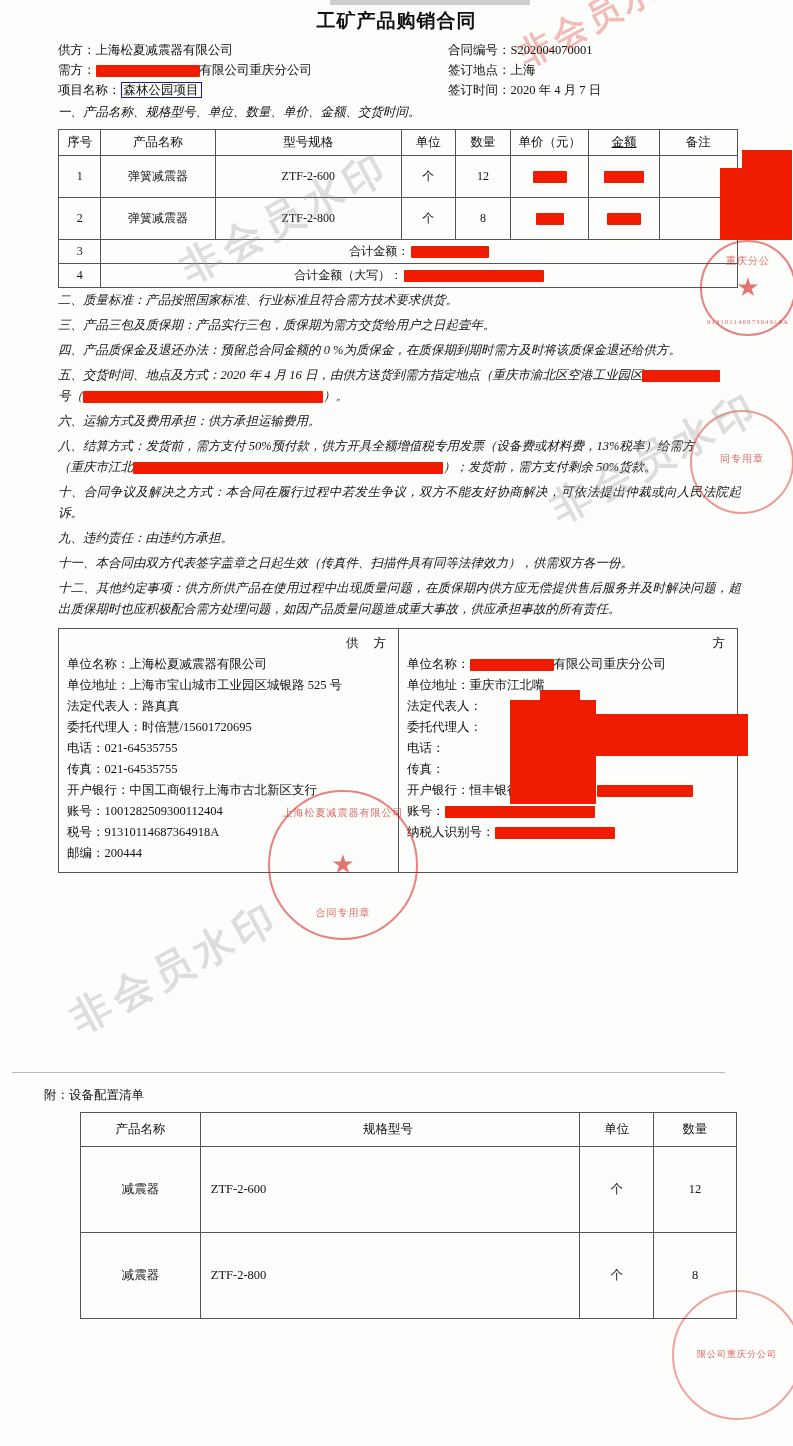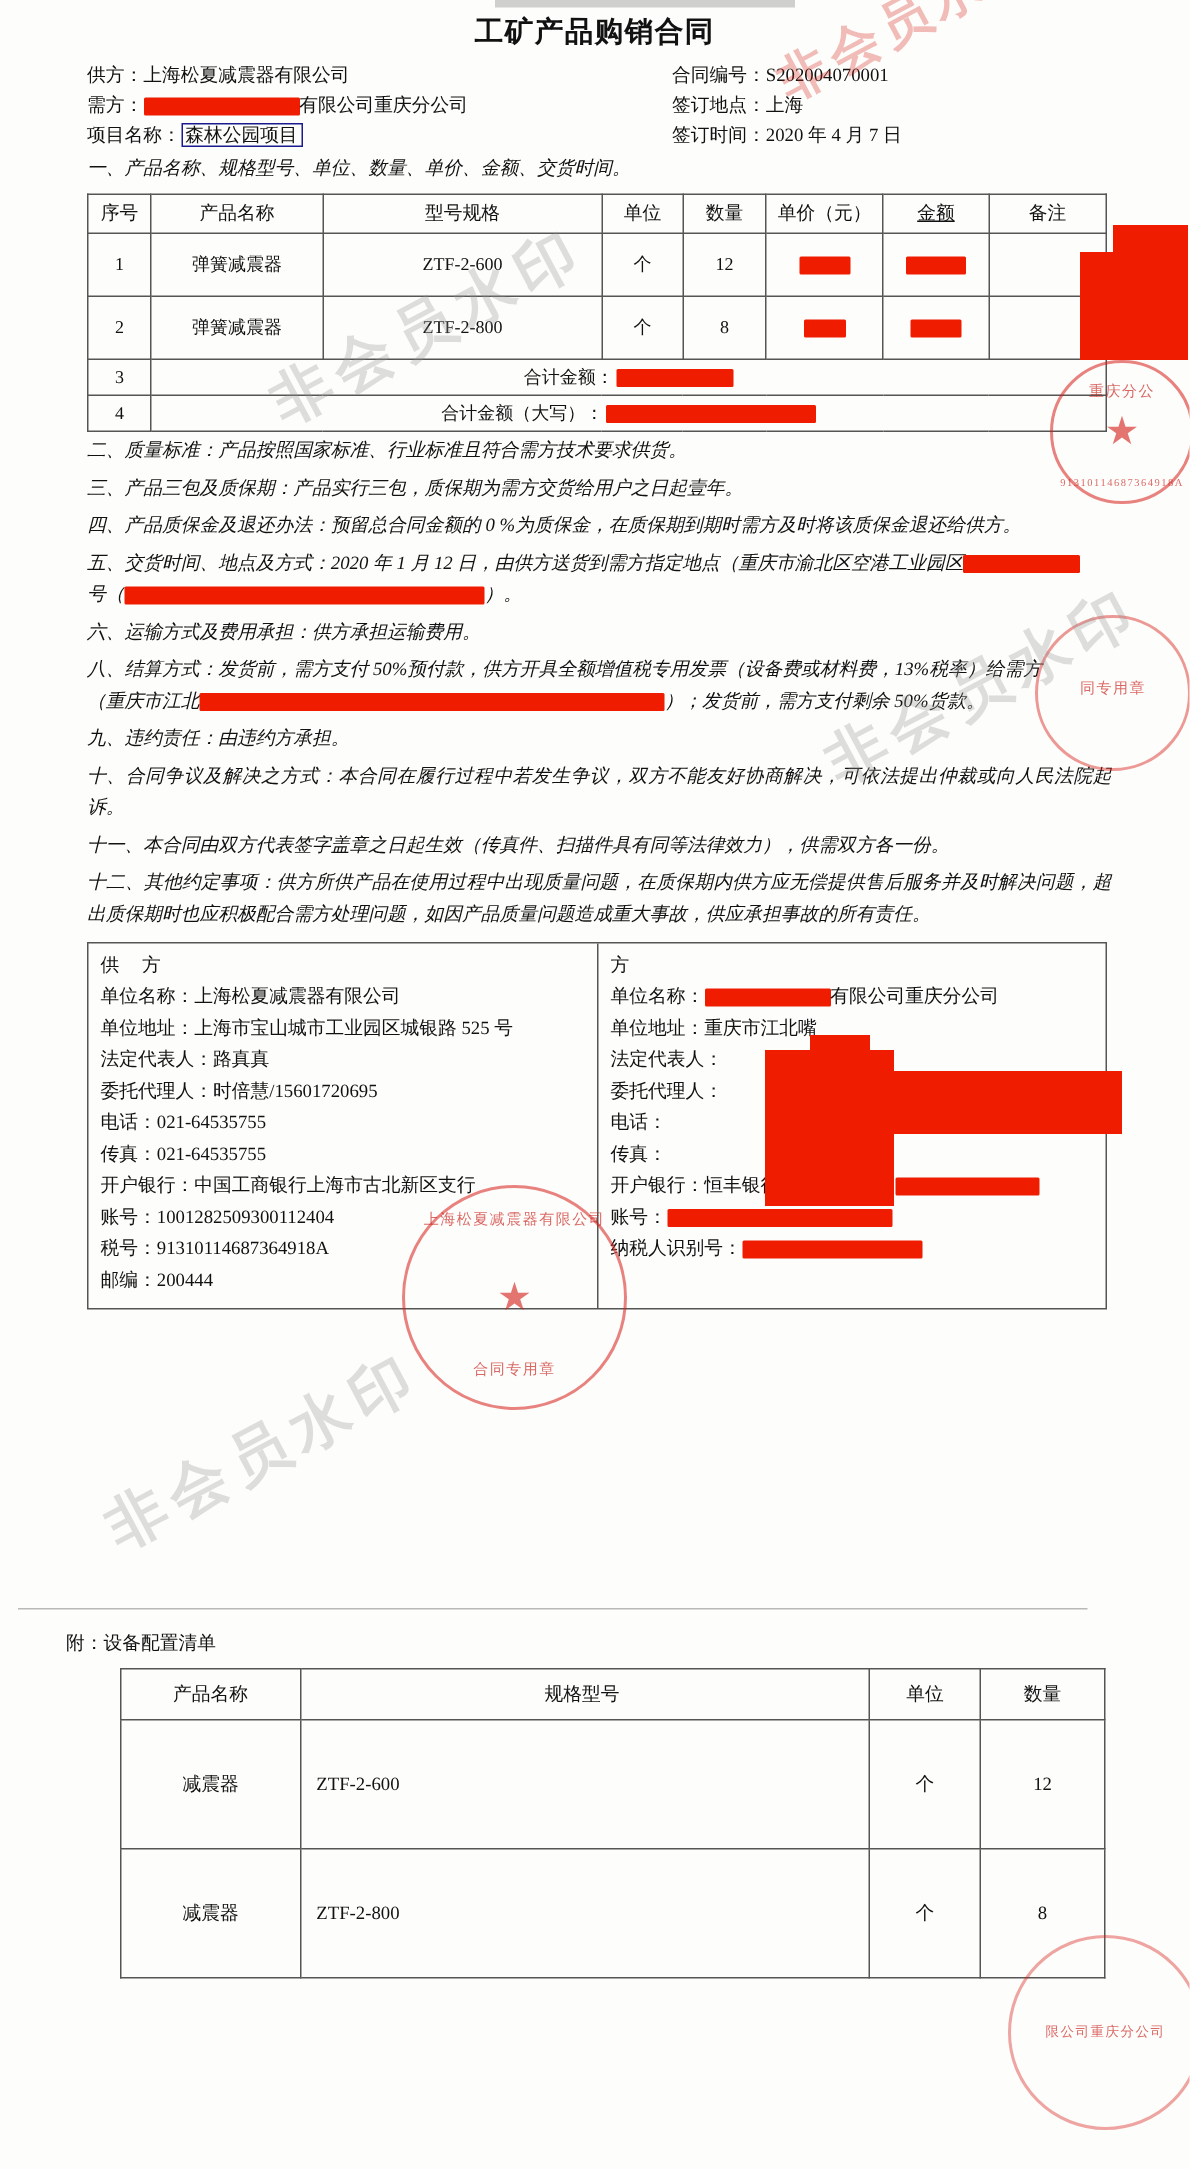--- a/index.html
+++ b/index.html
@@ -95,21 +95,21 @@
     border: 1px solid #555;
     display: flex;
     font-size: 12.5px;
   }
   .parties .half {
     width: 50%;
     padding: 4px 6px 8px 8px;
     line-height: 21px;
   }
   .parties .half.b { border-left: 1px solid #555; }
-  .phead { text-align: left; font-weight: normal; letter-spacing: 6px; }
+  .phead { text-align: right; font-weight: normal; letter-spacing: 6px; }
 
   
   .doc2 {
     position: absolute;
     left: 12px; top: 1072px;
     width: 713px; height: 374px;
     border-top: 1px solid #b9b9b9;
   }
   .att-title {
     font-size: 12.5px;
@@ -266,33 +266,33 @@
         <td colspan="7"><span>合计金额（大写）：</span><span class="redbox" style="width:140px;margin-left:2px;"></span></td>
       </tr>
     </tbody>
       </table>
 
     <div class="clause">二、质量标准：产品按照国家标准、行业标准且符合需方技术要求供货。</div>
     <div class="clause">三、产品三包及质保期：产品实行三包，质保期为需方交货给用户之日起壹年。</div>
     <div class="clause">四、产品质保金及退还办法：预留总合同金额的 0 %为质保金，在质保期到期时需方及时将该质保金退还给供方。</div>
 
     <div class="clause">
-      <span>五、交货时间、地点及方式：2020 年 1 月 12 日，由供方送货到需方指定地点（重庆市渝北区空港工业园区</span><span class="redbox" style="width:78px;"></span><br>
+      <span>五、交货时间、地点及方式：2020 年 4 月 16 日，由供方送货到需方指定地点（重庆市渝北区空港工业园区</span><span class="redbox" style="width:78px;"></span><br>
       <span>号（</span><span class="redbox" style="width:240px;"></span><span>）。</span>
     </div>
 
     <div class="clause">六、运输方式及费用承担：供方承担运输费用。</div>
 
     <div class="clause">
       <span>八、结算方式：发货前，需方支付 50%预付款，供方开具全额增值税专用发票（设备费或材料费，13%税率）给需方</span><br>
       <span>（重庆市江北</span><span class="redbox" style="width:310px;"></span><span>）；发货前，需方支付剩余 50%货款。</span>
     </div>
 
+    <div class="clause">十、合同争议及解决之方式：本合同在履行过程中若发生争议，双方不能友好协商解决，可依法提出仲裁或向人民法院起诉。</div>
     <div class="clause">九、违约责任：由违约方承担。</div>
-    <div class="clause">十、合同争议及解决之方式：本合同在履行过程中若发生争议，双方不能友好协商解决，可依法提出仲裁或向人民法院起诉。</div>
     <div class="clause">十一、本合同由双方代表签字盖章之日起生效（传真件、扫描件具有同等法律效力），供需双方各一份。</div>
     <div class="clause">十二、其他约定事项：供方所供产品在使用过程中出现质量问题，在质保期内供方应无偿提供售后服务并及时解决问题，超出质保期时也应积极配合需方处理问题，如因产品质量问题造成重大事故，供应承担事故的所有责任。</div>
 
     <div class="parties">
       <div class="half a">
         <div class="phead">供 方</div>
         <div><span>单位名称：</span><span>上海松夏减震器有限公司</span></div>
         <div><span>单位地址：</span><span>上海市宝山城市工业园区城银路 525 号</span></div>
         <div><span>法定代表人：</span><span>路真真</span></div>
         <div><span>委托代理人：</span><span>时倍慧/15601720695</span></div>

